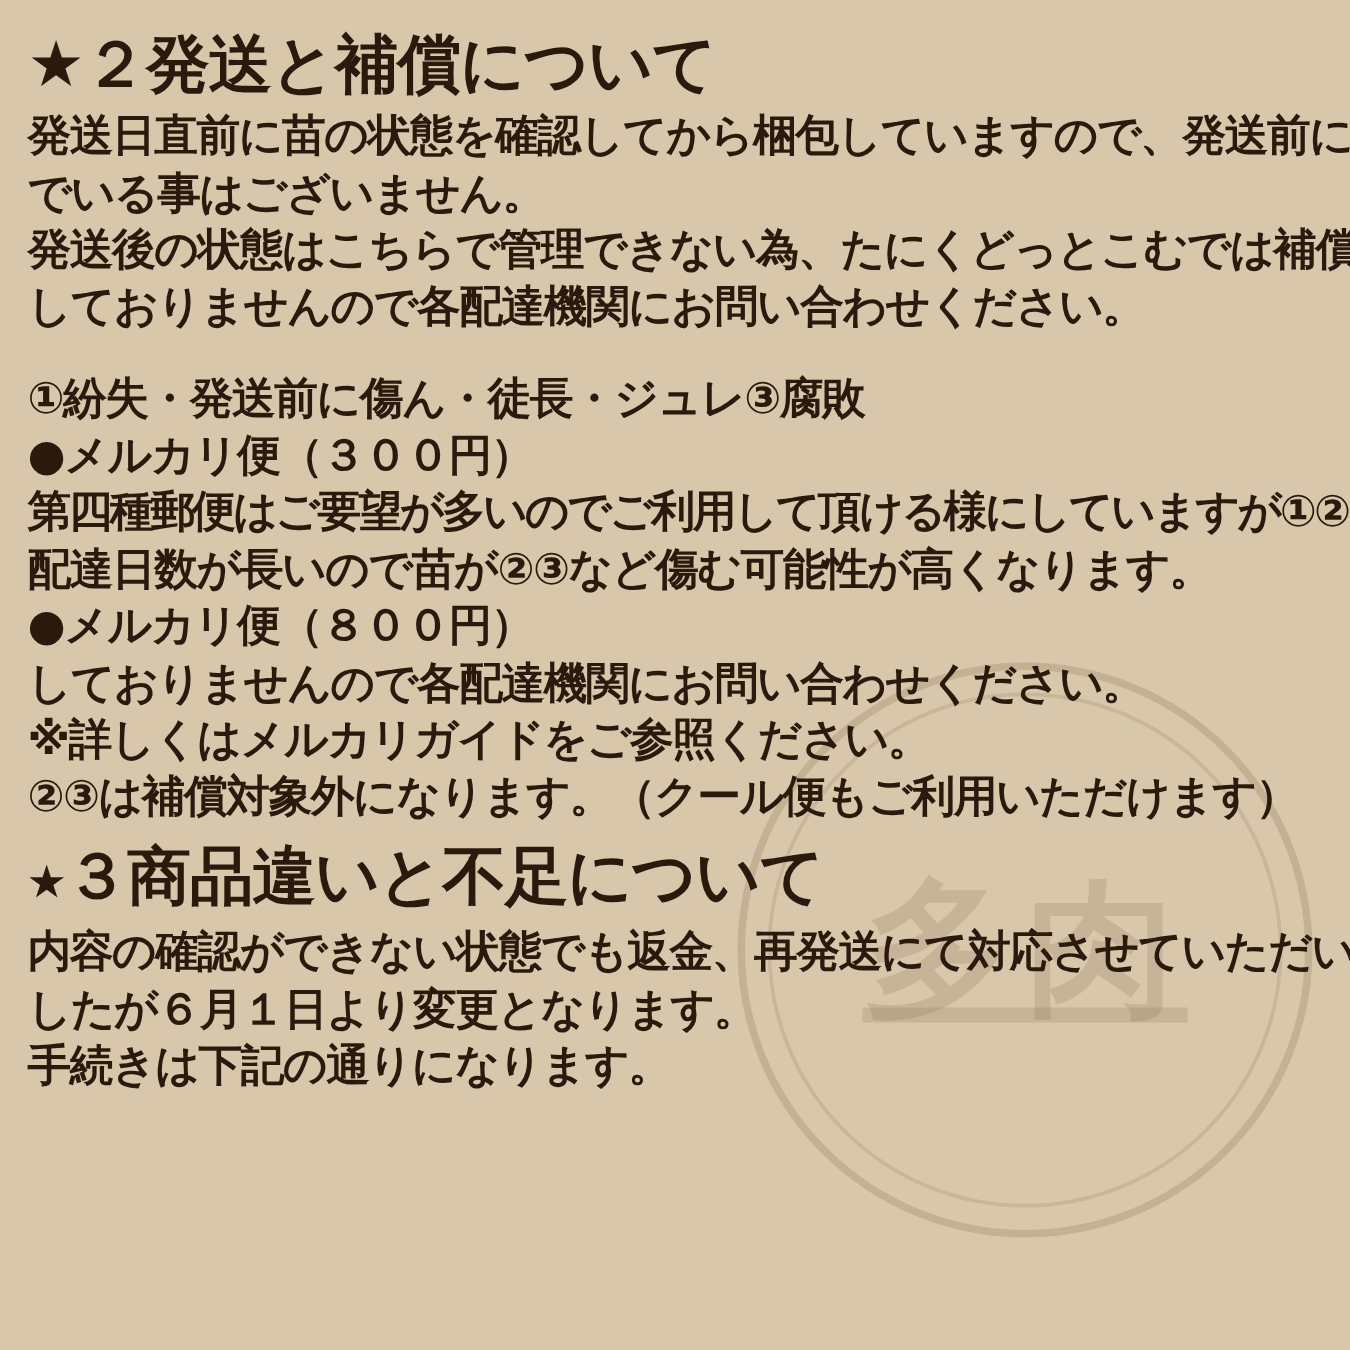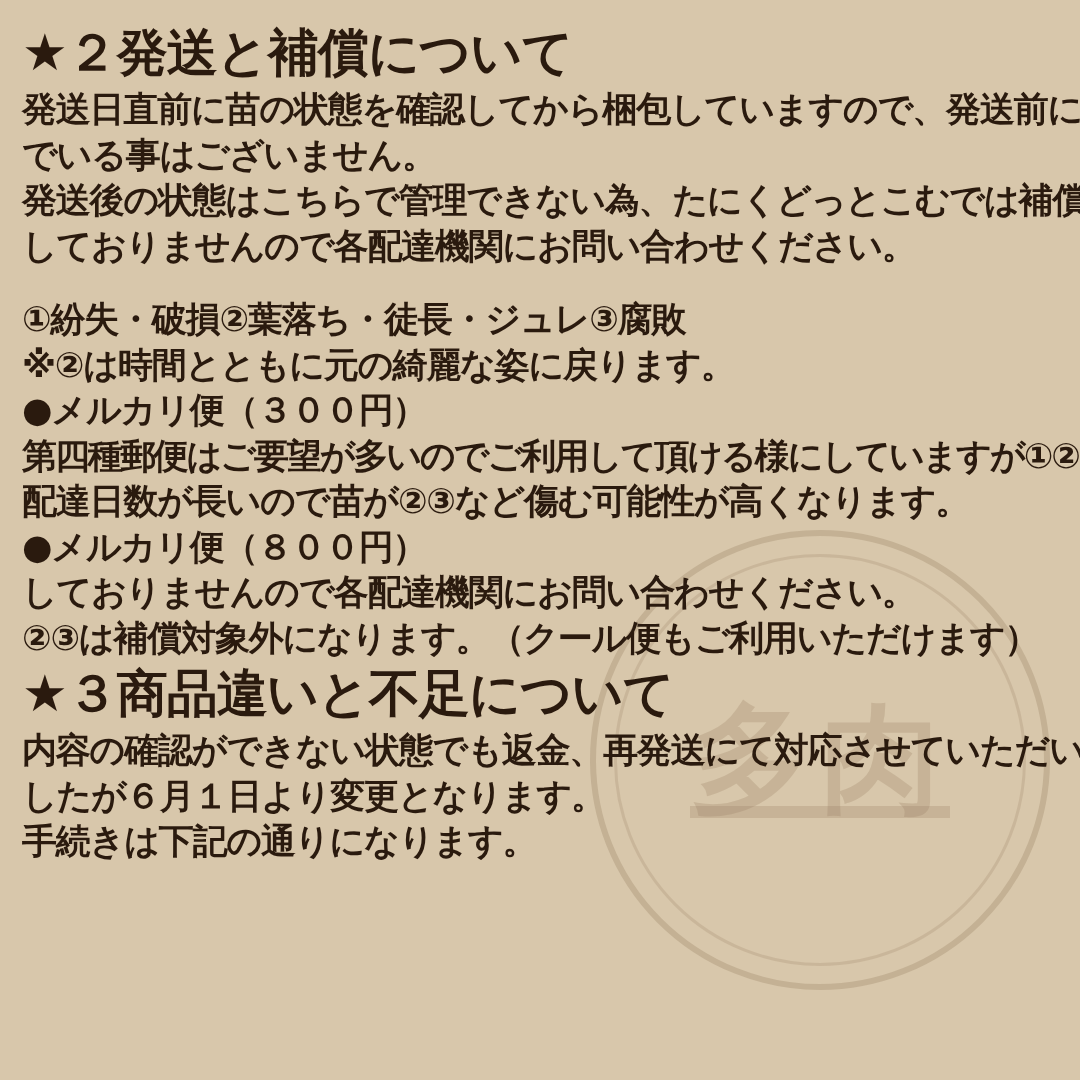--- a/index.html
+++ b/index.html
@@ -66,21 +66,22 @@
 
   .heading {
     font-size: 51px;
     font-weight: bold;
     line-height: 1.12;
     letter-spacing: -1px;
     margin: 0 0 6px 0;
     white-space: nowrap;
   }
   .heading.second {
-    margin-top: 4px;
+    margin-top: 16px;
+    font-family: Liberation Mono, monospace;
   }
 
   .para {
     font-size: 35px;
     font-weight: bold;
     line-height: 1.30;
     letter-spacing: -1.2px;
     margin: 0;
     white-space: nowrap;
   }
@@ -103,27 +104,27 @@
 
   <h1 class="heading">★２発送と補償について</h1>
 
   <p class="para">発送日直前に苗の状態を確認してから梱包していますので、発送前に傷ん</p>
   <p class="para">でいる事はございません。</p>
   <p class="para">発送後の状態はこちらで管理できない為、たにくどっとこむでは補償は致</p>
   <p class="para">しておりませんので各配達機関にお問い合わせください。</p>
 
   <div class="spacer"></div>
 
-  <p class="para">①紛失・破損②葉落ち・徒長・ジュレ③腐敗</p>
-  <p class="para">※②は時間とともに元の綺麗な姿に戻ります。</p>
+  <p class="para">①紛失・発送前に傷ん・徒長・ジュレ③腐敗</p>
   <p class="para">●メルカリ便（３００円）</p>
   <p class="para tight">第四種郵便はご要望が多いのでご利用して頂ける様にしていますが①②③</p>
   <p class="para">配達日数が長いので苗が②③など傷む可能性が高くなります。</p>
   <p class="para">●メルカリ便（８００円）</p>
   <p class="para">しておりませんので各配達機関にお問い合わせください。</p>
+  <p class="para">※詳しくはメルカリガイドをご参照ください。</p>
   <p class="para">②③は補償対象外になります。（クール便もご利用いただけます）</p>
 
   <h1 class="heading second">★３商品違いと不足について</h1>
 
   <p class="para">内容の確認ができない状態でも返金、再発送にて対応させていただいてま</p>
   <p class="para">したが６月１日より変更となります。</p>
   <p class="para">手続きは下記の通りになります。</p>
 
 </div>
 

